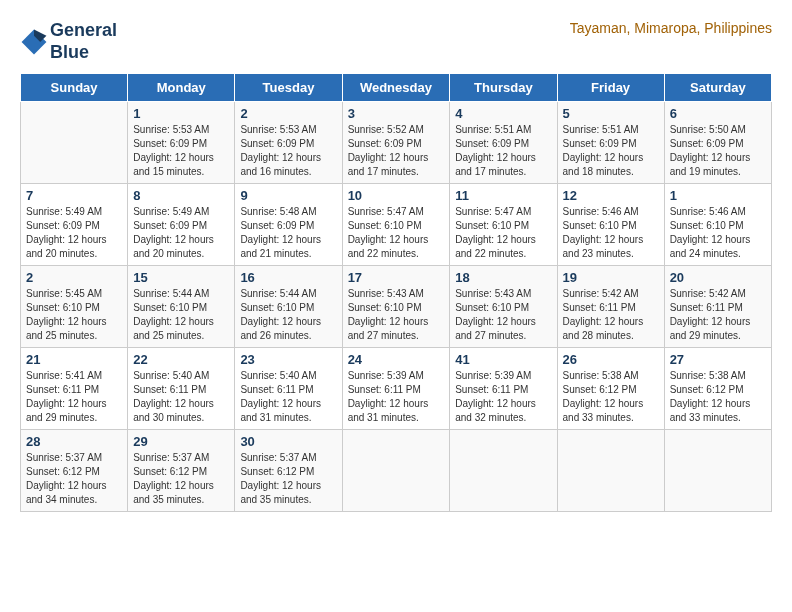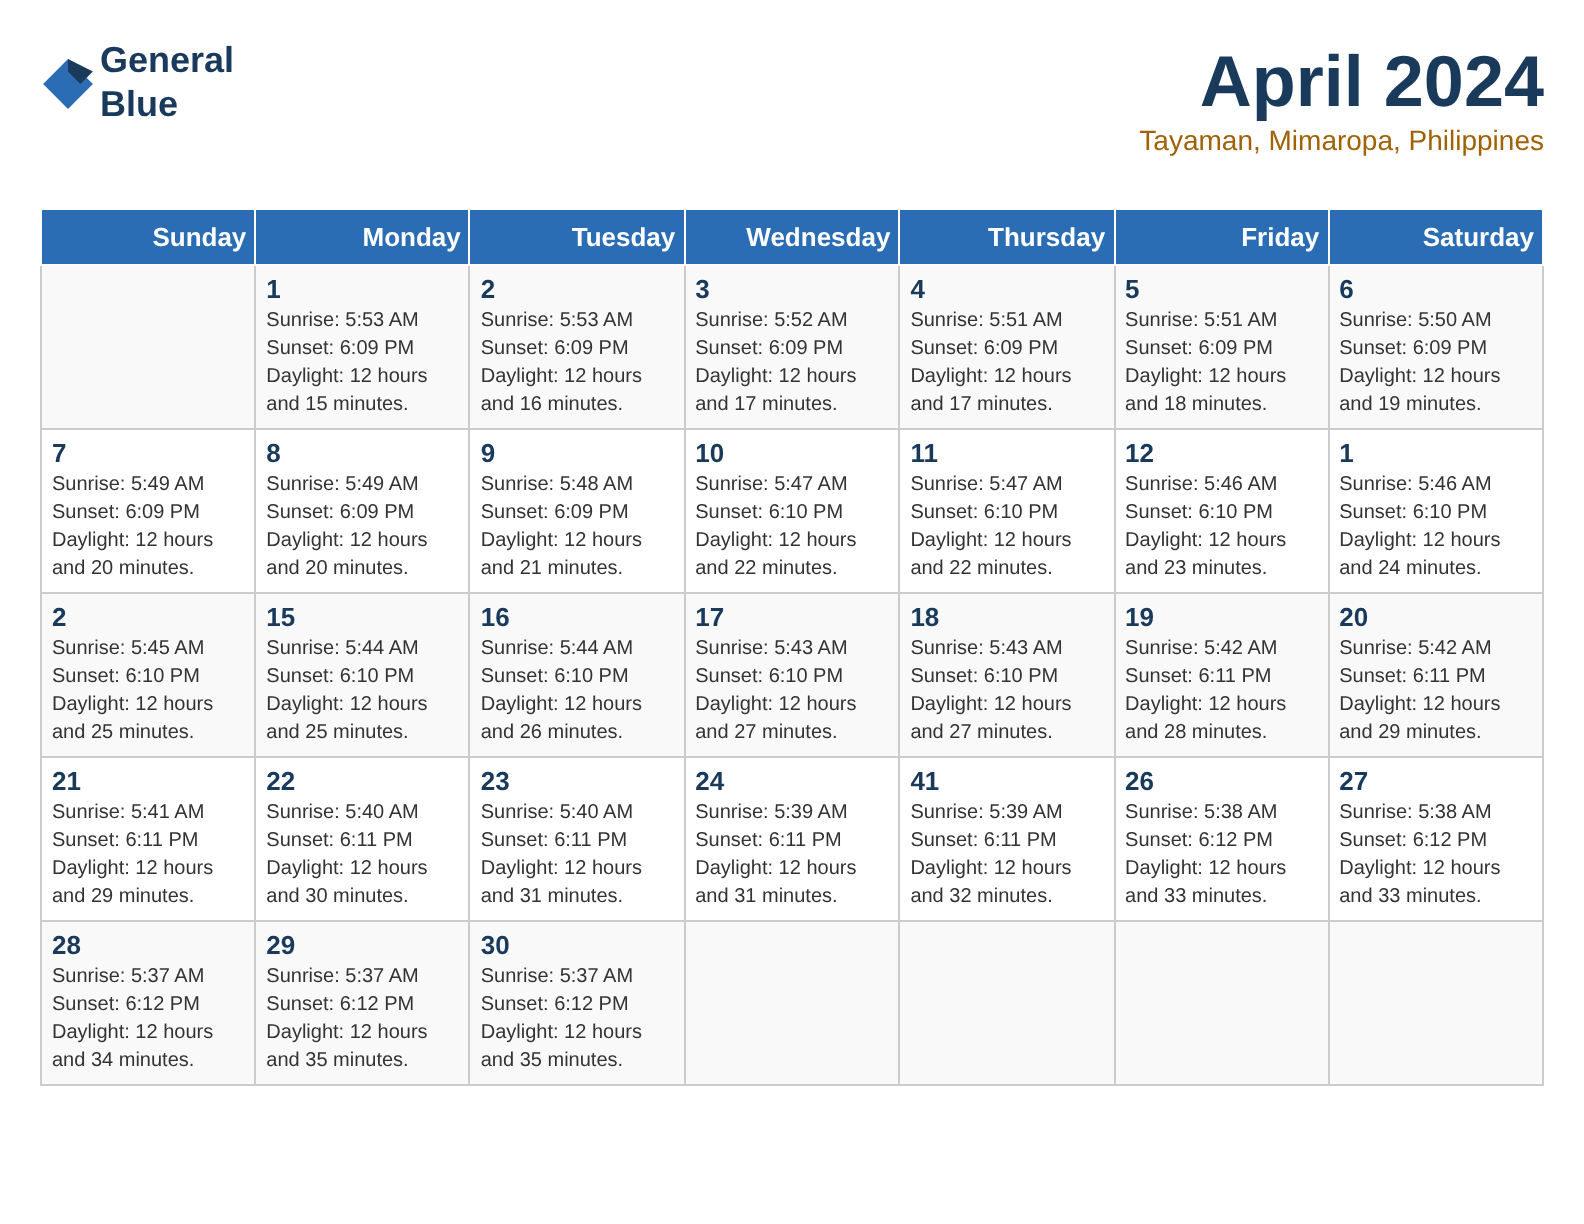--- a/index.html
+++ b/index.html
@@ -7,21 +7,21 @@
       font-family: Arial, sans-serif;
       background: #fff;
       width: 792px;
       min-height: 612px;
       padding: 20px;
     }
     .header {
       display: flex;
       justify-content: space-between;
       align-items: flex-start;
-      margin-bottom: 26px;
+      margin-bottom: 10px;
     }
     .logo {
       display: flex;
       align-items: center;
     }
     .logo-text {
       font-size: 18px;
       font-weight: bold;
       color: #1a3a5c;
       line-height: 1.2;
@@ -48,21 +48,21 @@
     }
     table {
       width: 100%;
       border-collapse: collapse;
       font-size: 11px;
     }
     thead tr th {
       background-color: #2a6db5;
       color: #fff;
       padding: 6px 4px;
-      text-align: right;
+      text-align: center;
       font-size: 13px;
       font-weight: bold;
       border: 1px solid #fff;
     }
     tbody tr td {
       border: 1px solid #ccc;
       vertical-align: top;
       padding: 4px 5px;
       height: 80px;
       width: 108px;
@@ -97,21 +97,20 @@
     <svg class="logo-icon" viewBox="0 0 36 36" xmlns="http://www.w3.org/2000/svg">
       <polygon points="18,2 34,18 18,34 2,18" fill="#2a6db5"></polygon>
       <polygon points="18,2 34,10 26,18 18,10" fill="#1a3a5c"></polygon>
     </svg>
     <div class="logo-text">
       <span>General</span><br>
       <span>Blue</span>
     </div>
   </div>
   <div class="title-block">
-    <div class="month-title">April 2024</div>
     <div class="location">Tayaman, Mimaropa, Philippines</div>
   </div>
 </div>
 
 <table>
   <thead>
     <tr>
     <th>Sunday</th>
         <th>Monday</th>
         <th>Tuesday</th>

